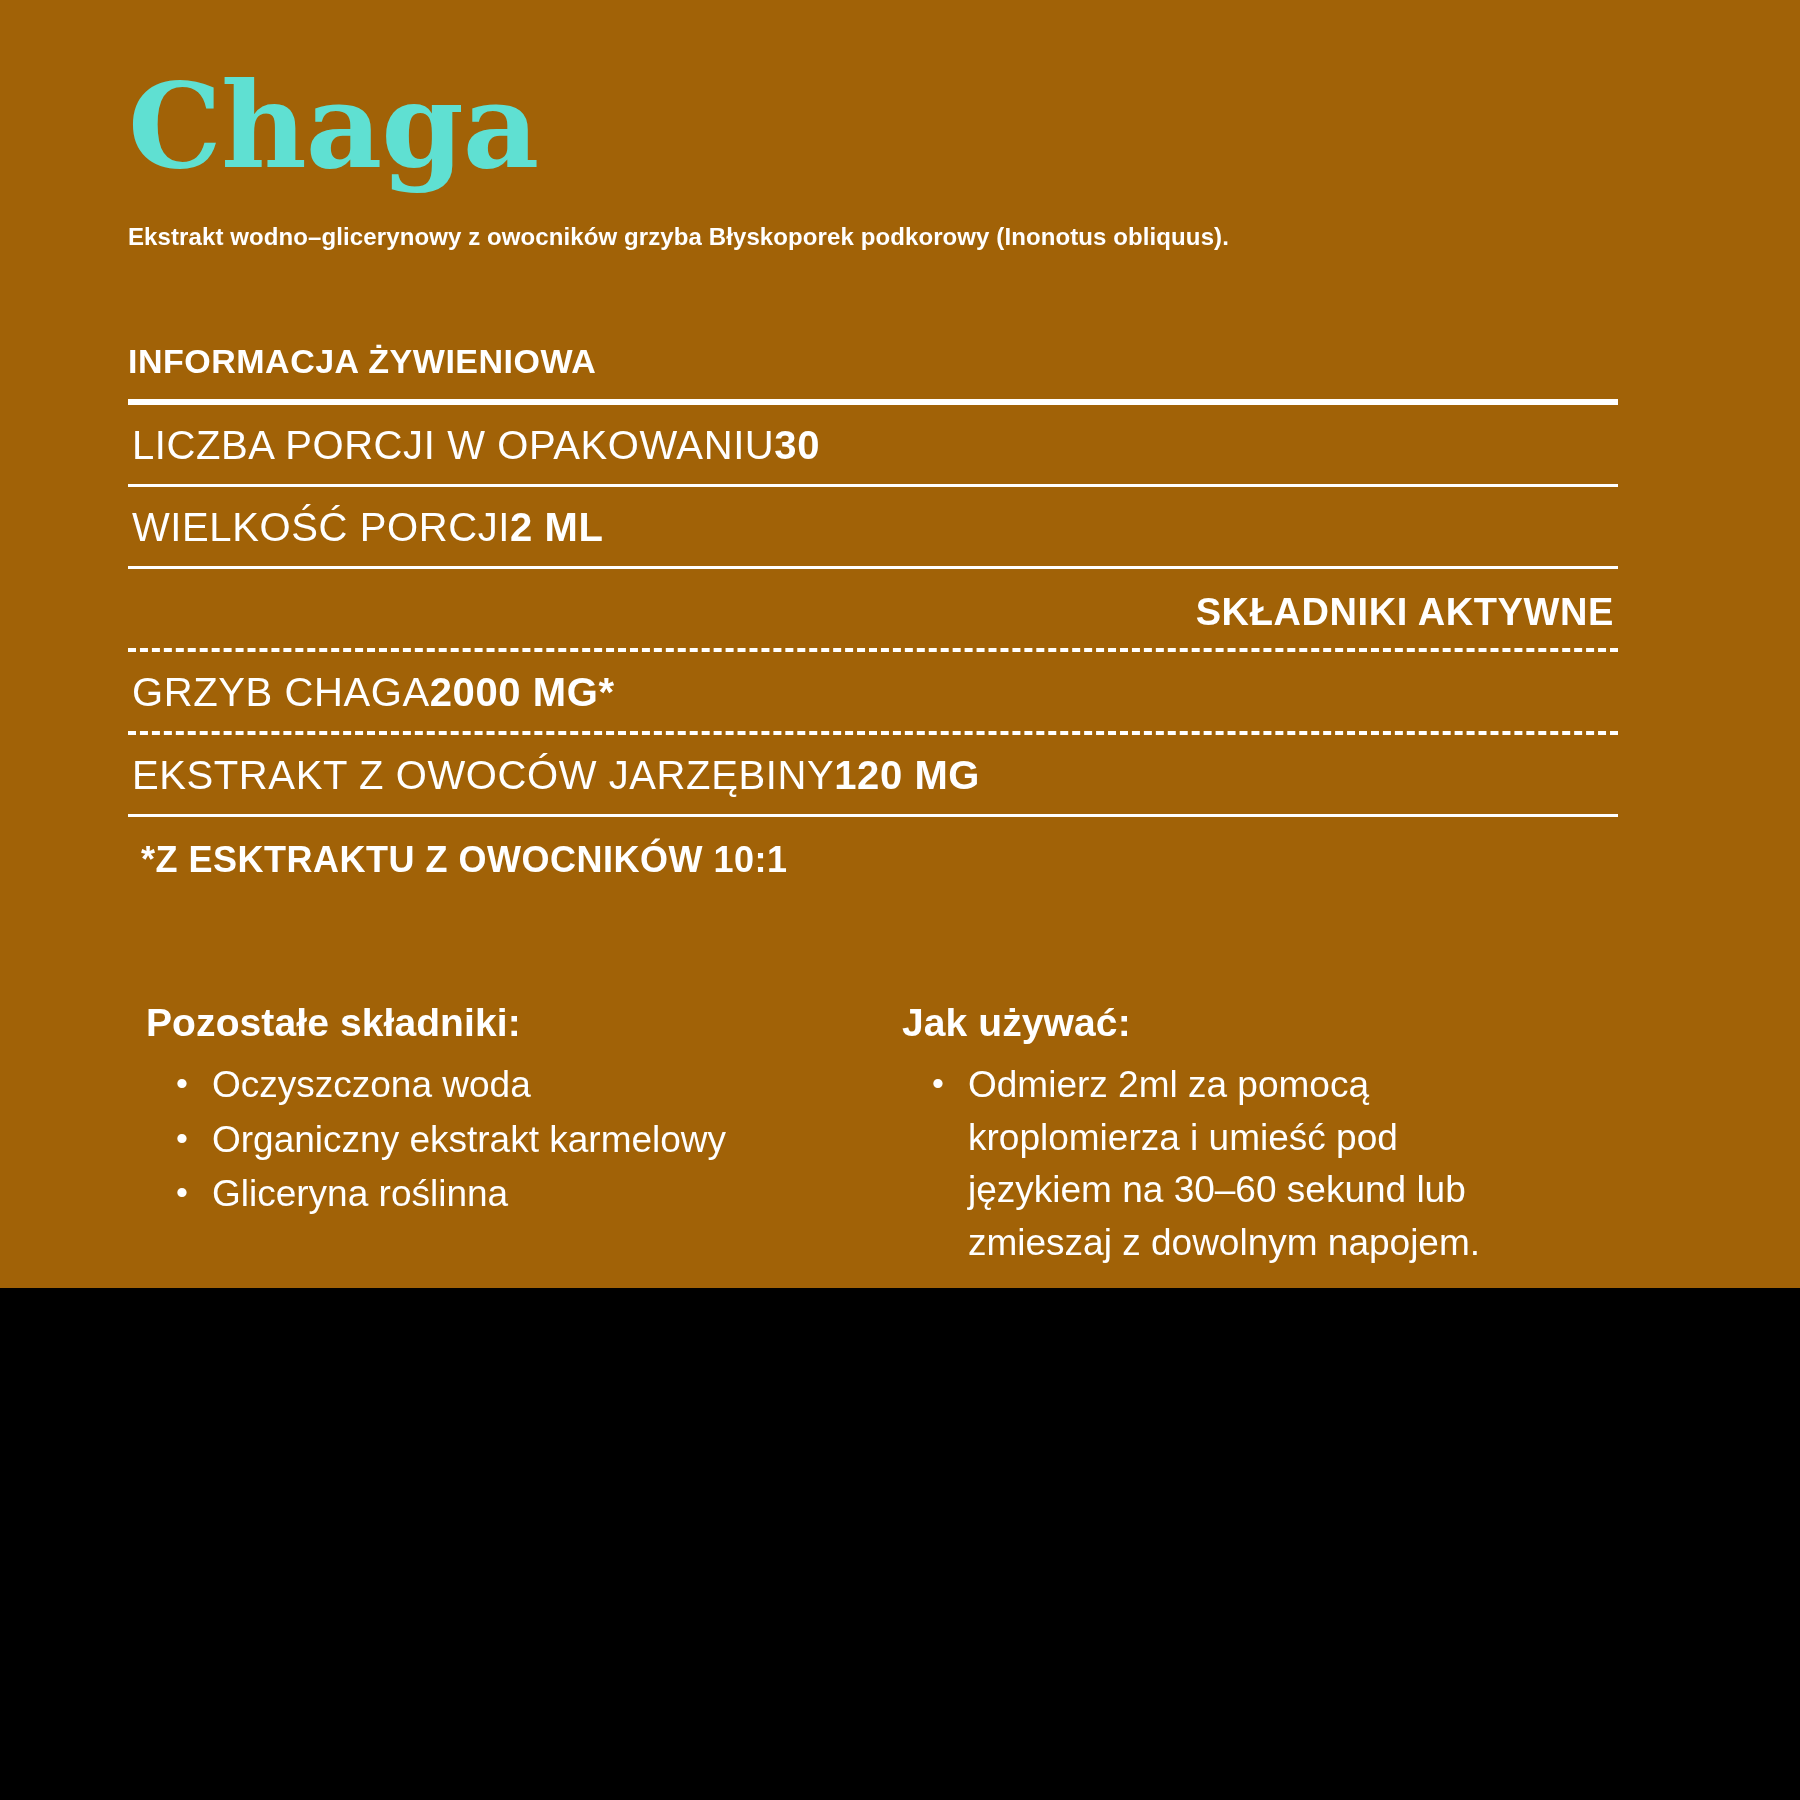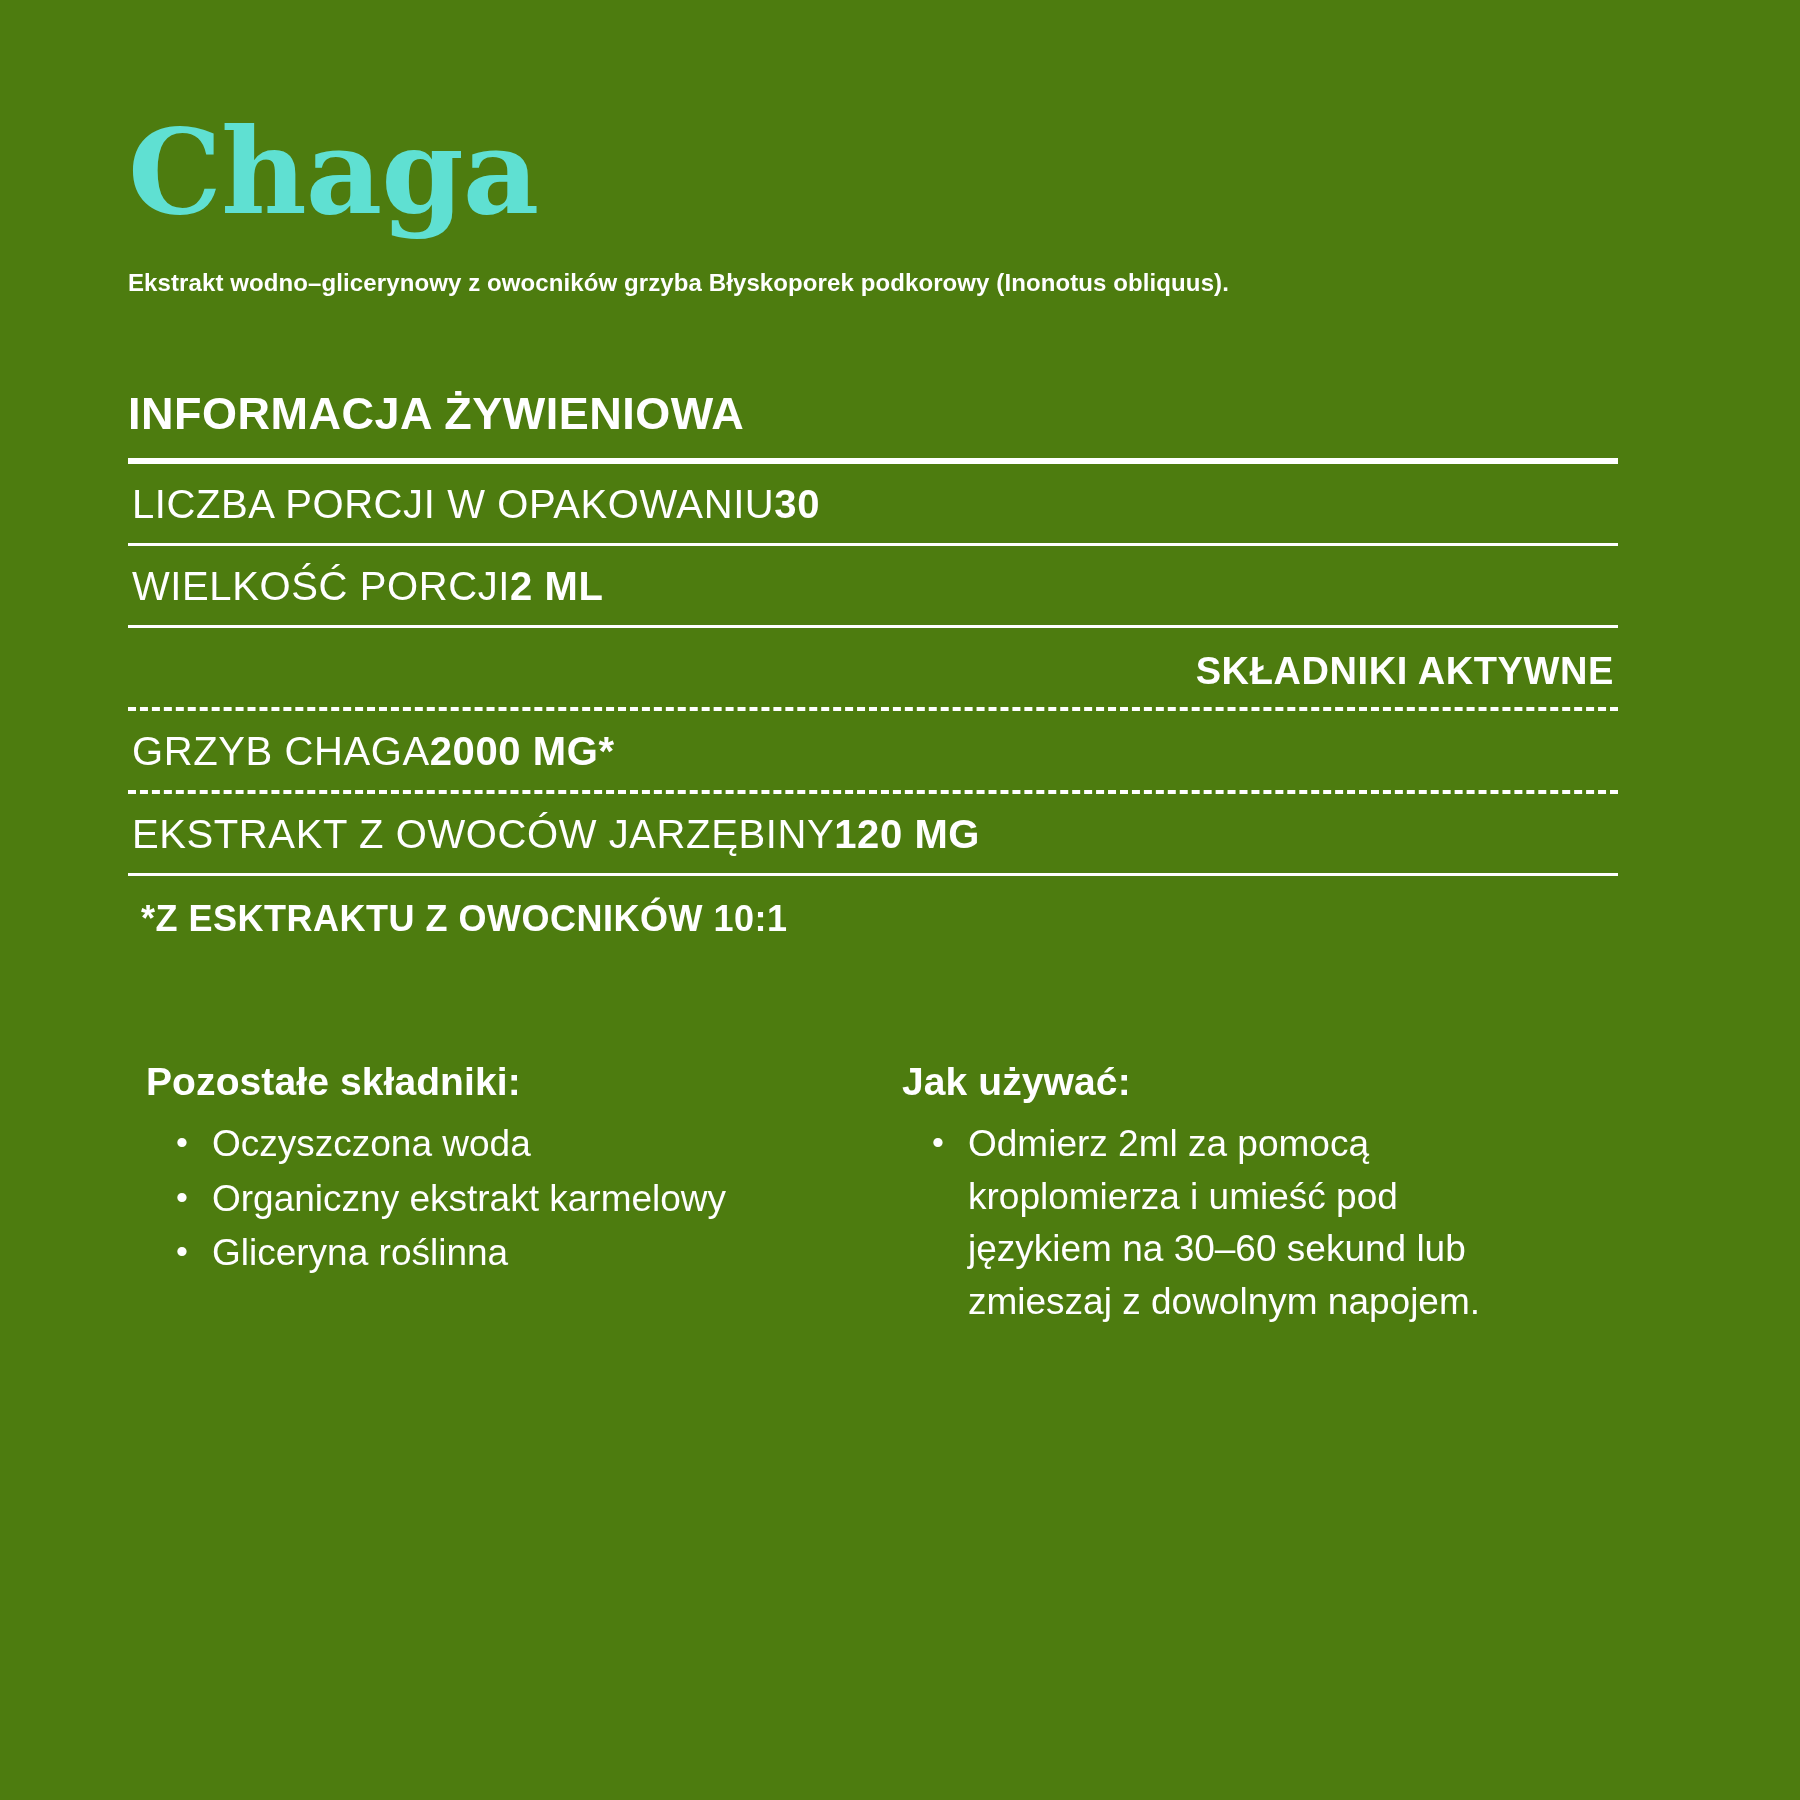--- a/index.html
+++ b/index.html
@@ -12,24 +12,24 @@
     height: 1800px;
     overflow: hidden;
     font-family: "Liberation Sans", sans-serif;
     color: #ffffff;
     -webkit-font-smoothing: antialiased;
   }
 
   .label-panel {
     position: relative;
     width: 1800px;
-    height: 1800px;
-    background: #4d7c0f;
+    height: 1288px;
+    background: #a16207;
     box-sizing: border-box;
-    padding: 110px 128px 0 128px;
+    padding: 64px 128px 0 128px;
   }
 
   
   .brand-title {
     font-family: "DejaVu Serif", "Liberation Serif", serif;
     font-size: 118px;
     line-height: 1.05;
     font-weight: 700;
     letter-spacing: -1px;
     color: #5fe0d2;
@@ -46,21 +46,21 @@
     letter-spacing: 0.1px;
   }
 
   
   .nutrition {
     margin-top: 88px;
     width: 1490px;
   }
 
   .nutrition-heading {
-    font-size: 45px;
+    font-size: 34px;
     font-weight: 700;
     letter-spacing: 0.5px;
     margin: 0 0 18px 0;
     color: #ffffff;
   }
 
   .rule-thick {
     height: 6px;
     background: #ffffff;
     width: 100%;

